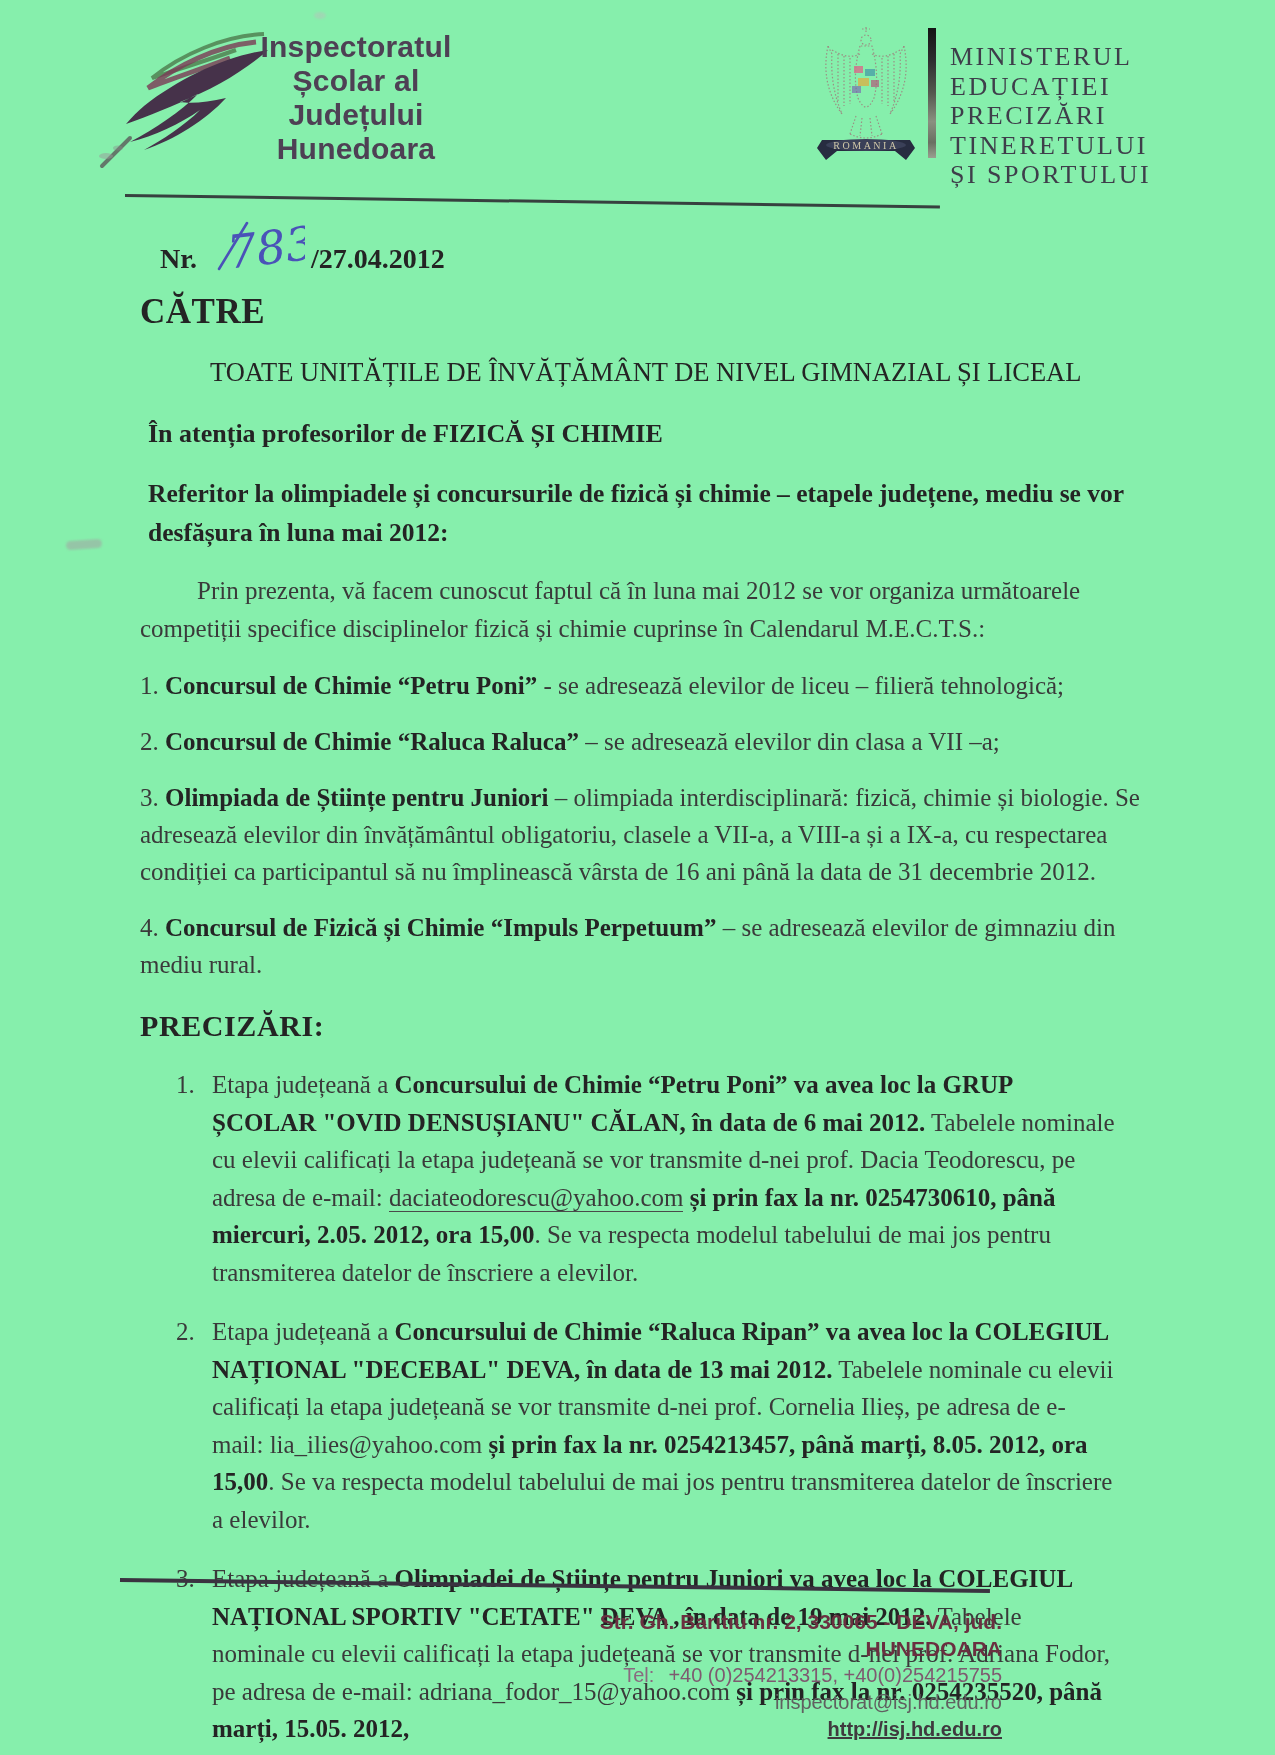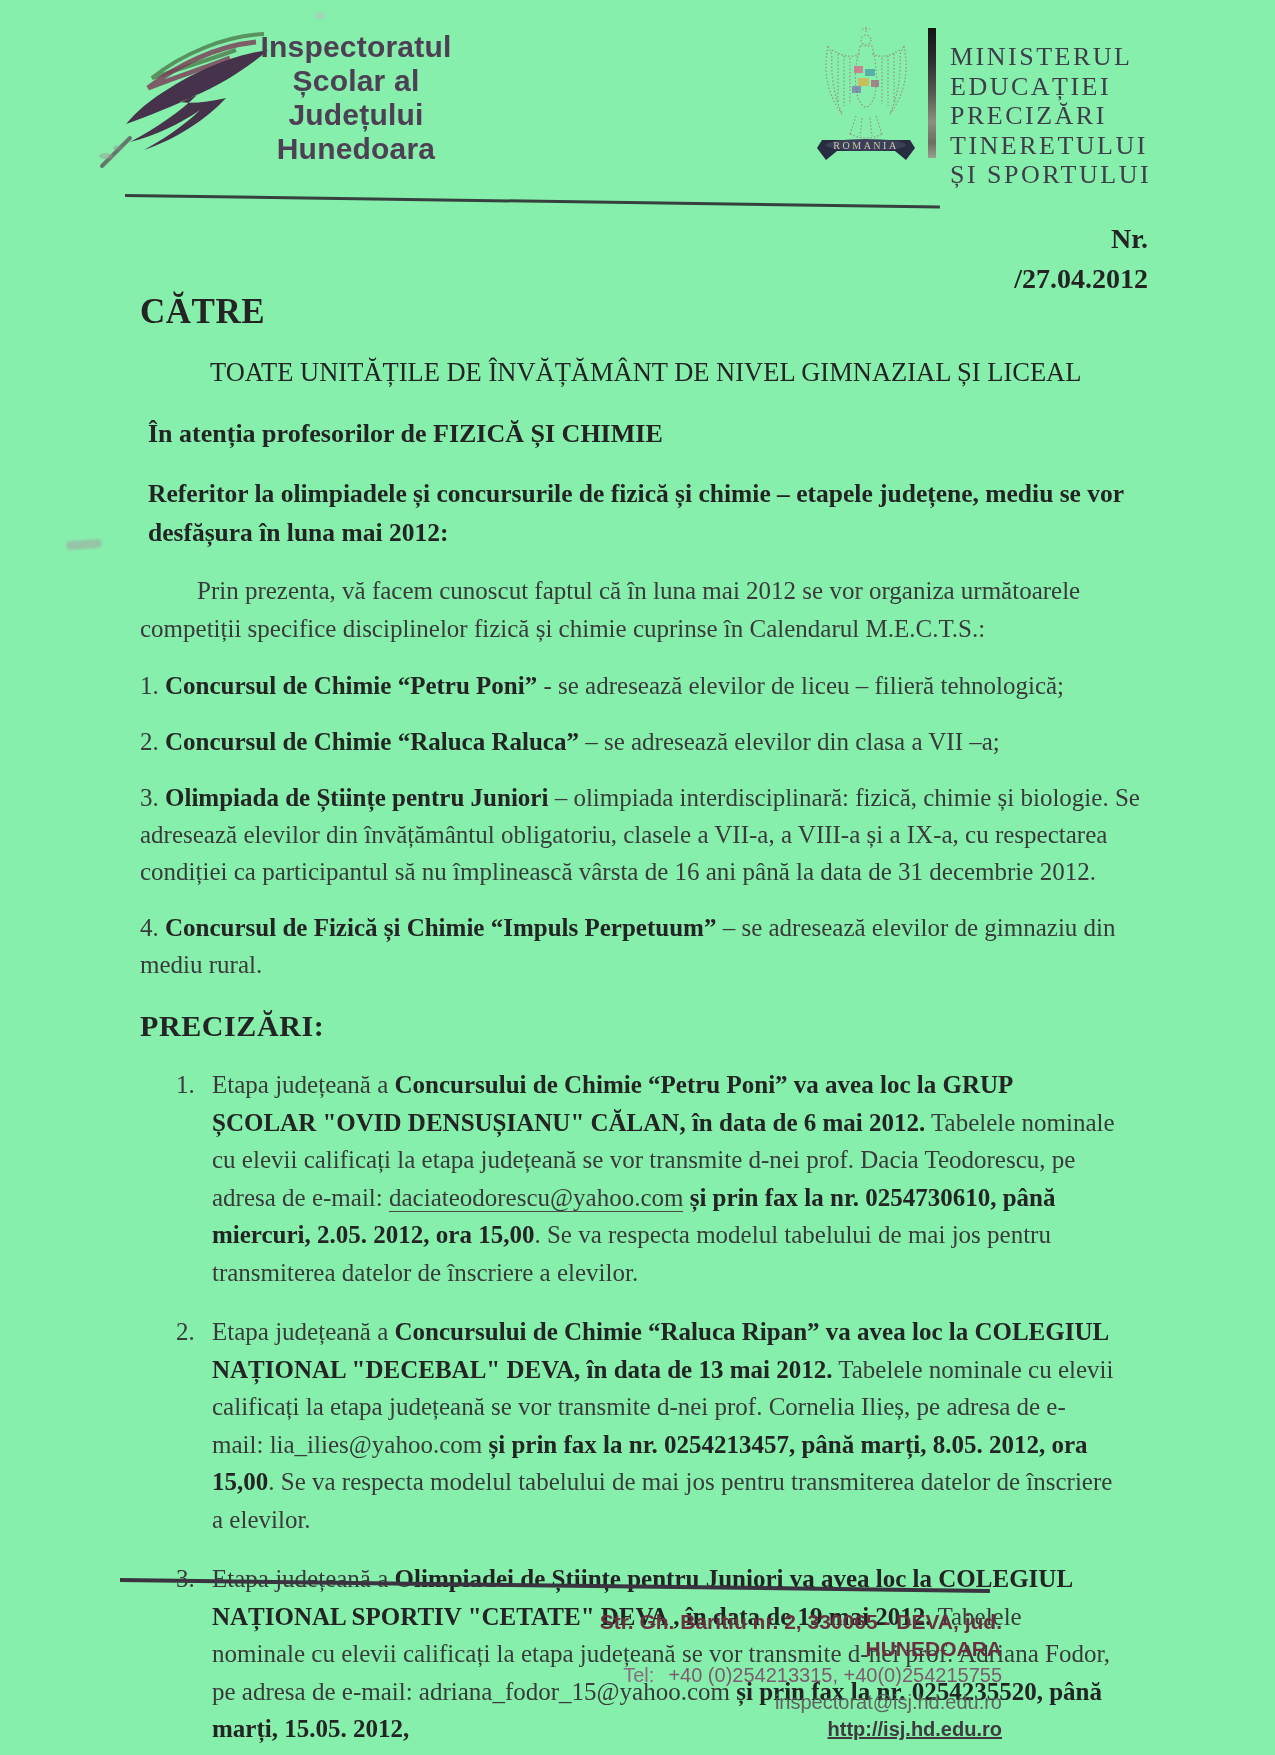--- a/index.html
+++ b/index.html
@@ -27,21 +27,21 @@
   }
   .rule{position:absolute;background:#37403f;height:3px;}
   .rule-top{left:125px;top:194px;width:815px;transform:rotate(.8deg);transform-origin:left center;}
   .rule-bottom{left:120px;top:1578px;width:870px;height:3.5px;background:#3a3340;transform:rotate(.72deg);transform-origin:left center;}
   
   .smudge-left{position:absolute;left:66px;top:540px;width:36px;height:9px;background:#a3a3a3;border-radius:5px;opacity:.55;filter:blur(1px);transform:rotate(-4deg);}
   .mark-top{position:absolute;left:314px;top:12px;width:12px;height:7px;background:#bdbdbd;border-radius:50%;opacity:.45;filter:blur(1px);}
   
   .content{position:absolute;left:140px;top:205px;width:1008px;font-size:25px;line-height:37px;}
   .b{font-weight:bold;color:#242424;}
-  .nr-line{display:flex;align-items:flex-end;margin:14px 0 0 20px;height:60px;flex-direction:column;}
+  .nr-line{display:flex;align-items:flex-end;margin:14px 0 0 20px;height:60px;}
   .nr-label,.nr-date{font-weight:bold;color:#242424;font-size:28px;line-height:40px;}
   .handwritten-svg{margin:0 6px 0 16px;}
   .catre{margin-top:14px;font-size:35px;font-weight:bold;color:#242424;letter-spacing:.5px;}
   .recipient{margin-top:24px;padding-left:70px;font-size:26.5px;font-weight:normal;color:#242424;}
   .attention{margin-top:24px;padding-left:8px;font-size:26px;font-weight:bold;color:#242424;}
   .subject{margin-top:22px;padding-left:8px;font-size:25.5px;font-weight:bold;color:#242424;line-height:39px;width:1000px;}
   .intro{margin-top:20px;text-indent:57px;line-height:38px;}
   .comp{margin:19px 0 0 0;line-height:37px;}
   .precizari-h{margin-top:24px;font-size:30px;font-weight:bold;color:#242424;letter-spacing:.6px;}
   .prec-item{display:flex;margin:22px 0 0 36px;}

